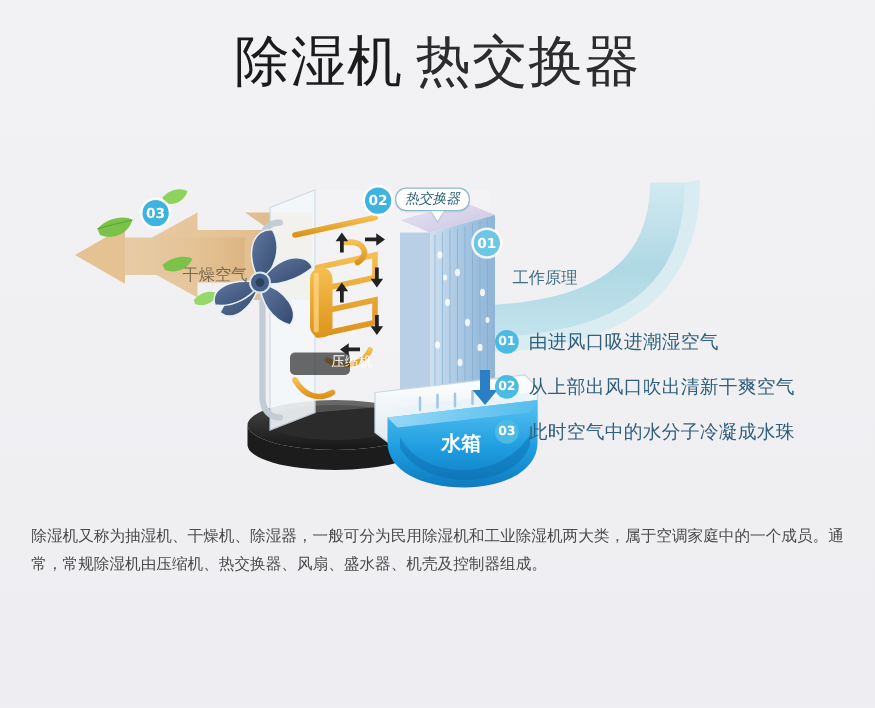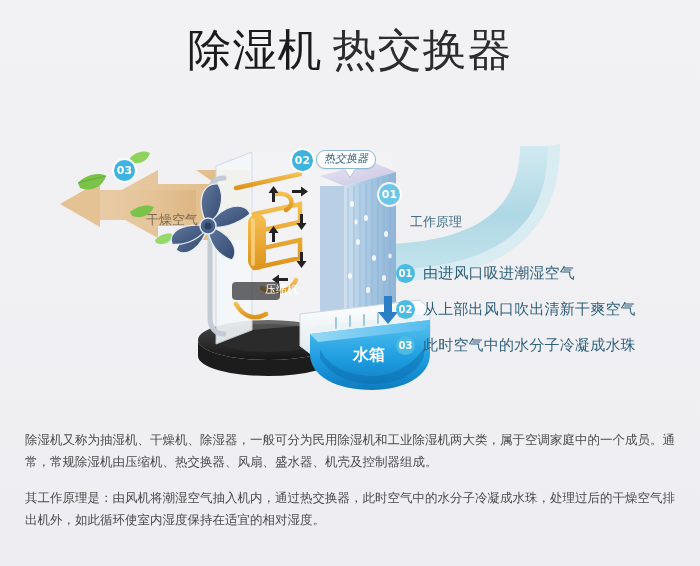--- a/index.html
+++ b/index.html
@@ -149,21 +149,20 @@
 
   
   .body-copy {
     position: absolute;
     left: 25px;
     top: 418px;
     width: 655px;
     font-size: 12.5px;
     line-height: 22px;
     color: #4a4a4a;
-    margin-top: 11px;
   }
   .body-copy p { margin: 0 0 14px 0; }
   .body-copy p:last-child { margin-bottom: 0; }
 </style>
 </head>
 <body>
 
 <div id="infographic">
 
   <div class="title-wrap">
@@ -357,16 +356,15 @@
       <div class="legend-text">从上部出风口吹出清新干爽空气</div>
     </div>
     <div class="legend-row">
       <div class="legend-badge">03</div>
       <div class="legend-text">此时空气中的水分子冷凝成水珠</div>
     </div>
   </div>
 
   <div class="body-copy">
     <p>除湿机又称为抽湿机、干燥机、除湿器，一般可分为民用除湿机和工业除湿机两大类，属于空调家庭中的一个成员。通常，常规除湿机由压缩机、热交换器、风扇、盛水器、机壳及控制器组成。</p>
-    <p>其工作原理是：由风机将潮湿空气抽入机内，通过热交换器，此时空气中的水分子冷凝成水珠，处理过后的干燥空气排出机外，如此循环使室内湿度保持在适宜的相对湿度。</p>
   </div>
 
 </div>
 
 </body></html>

